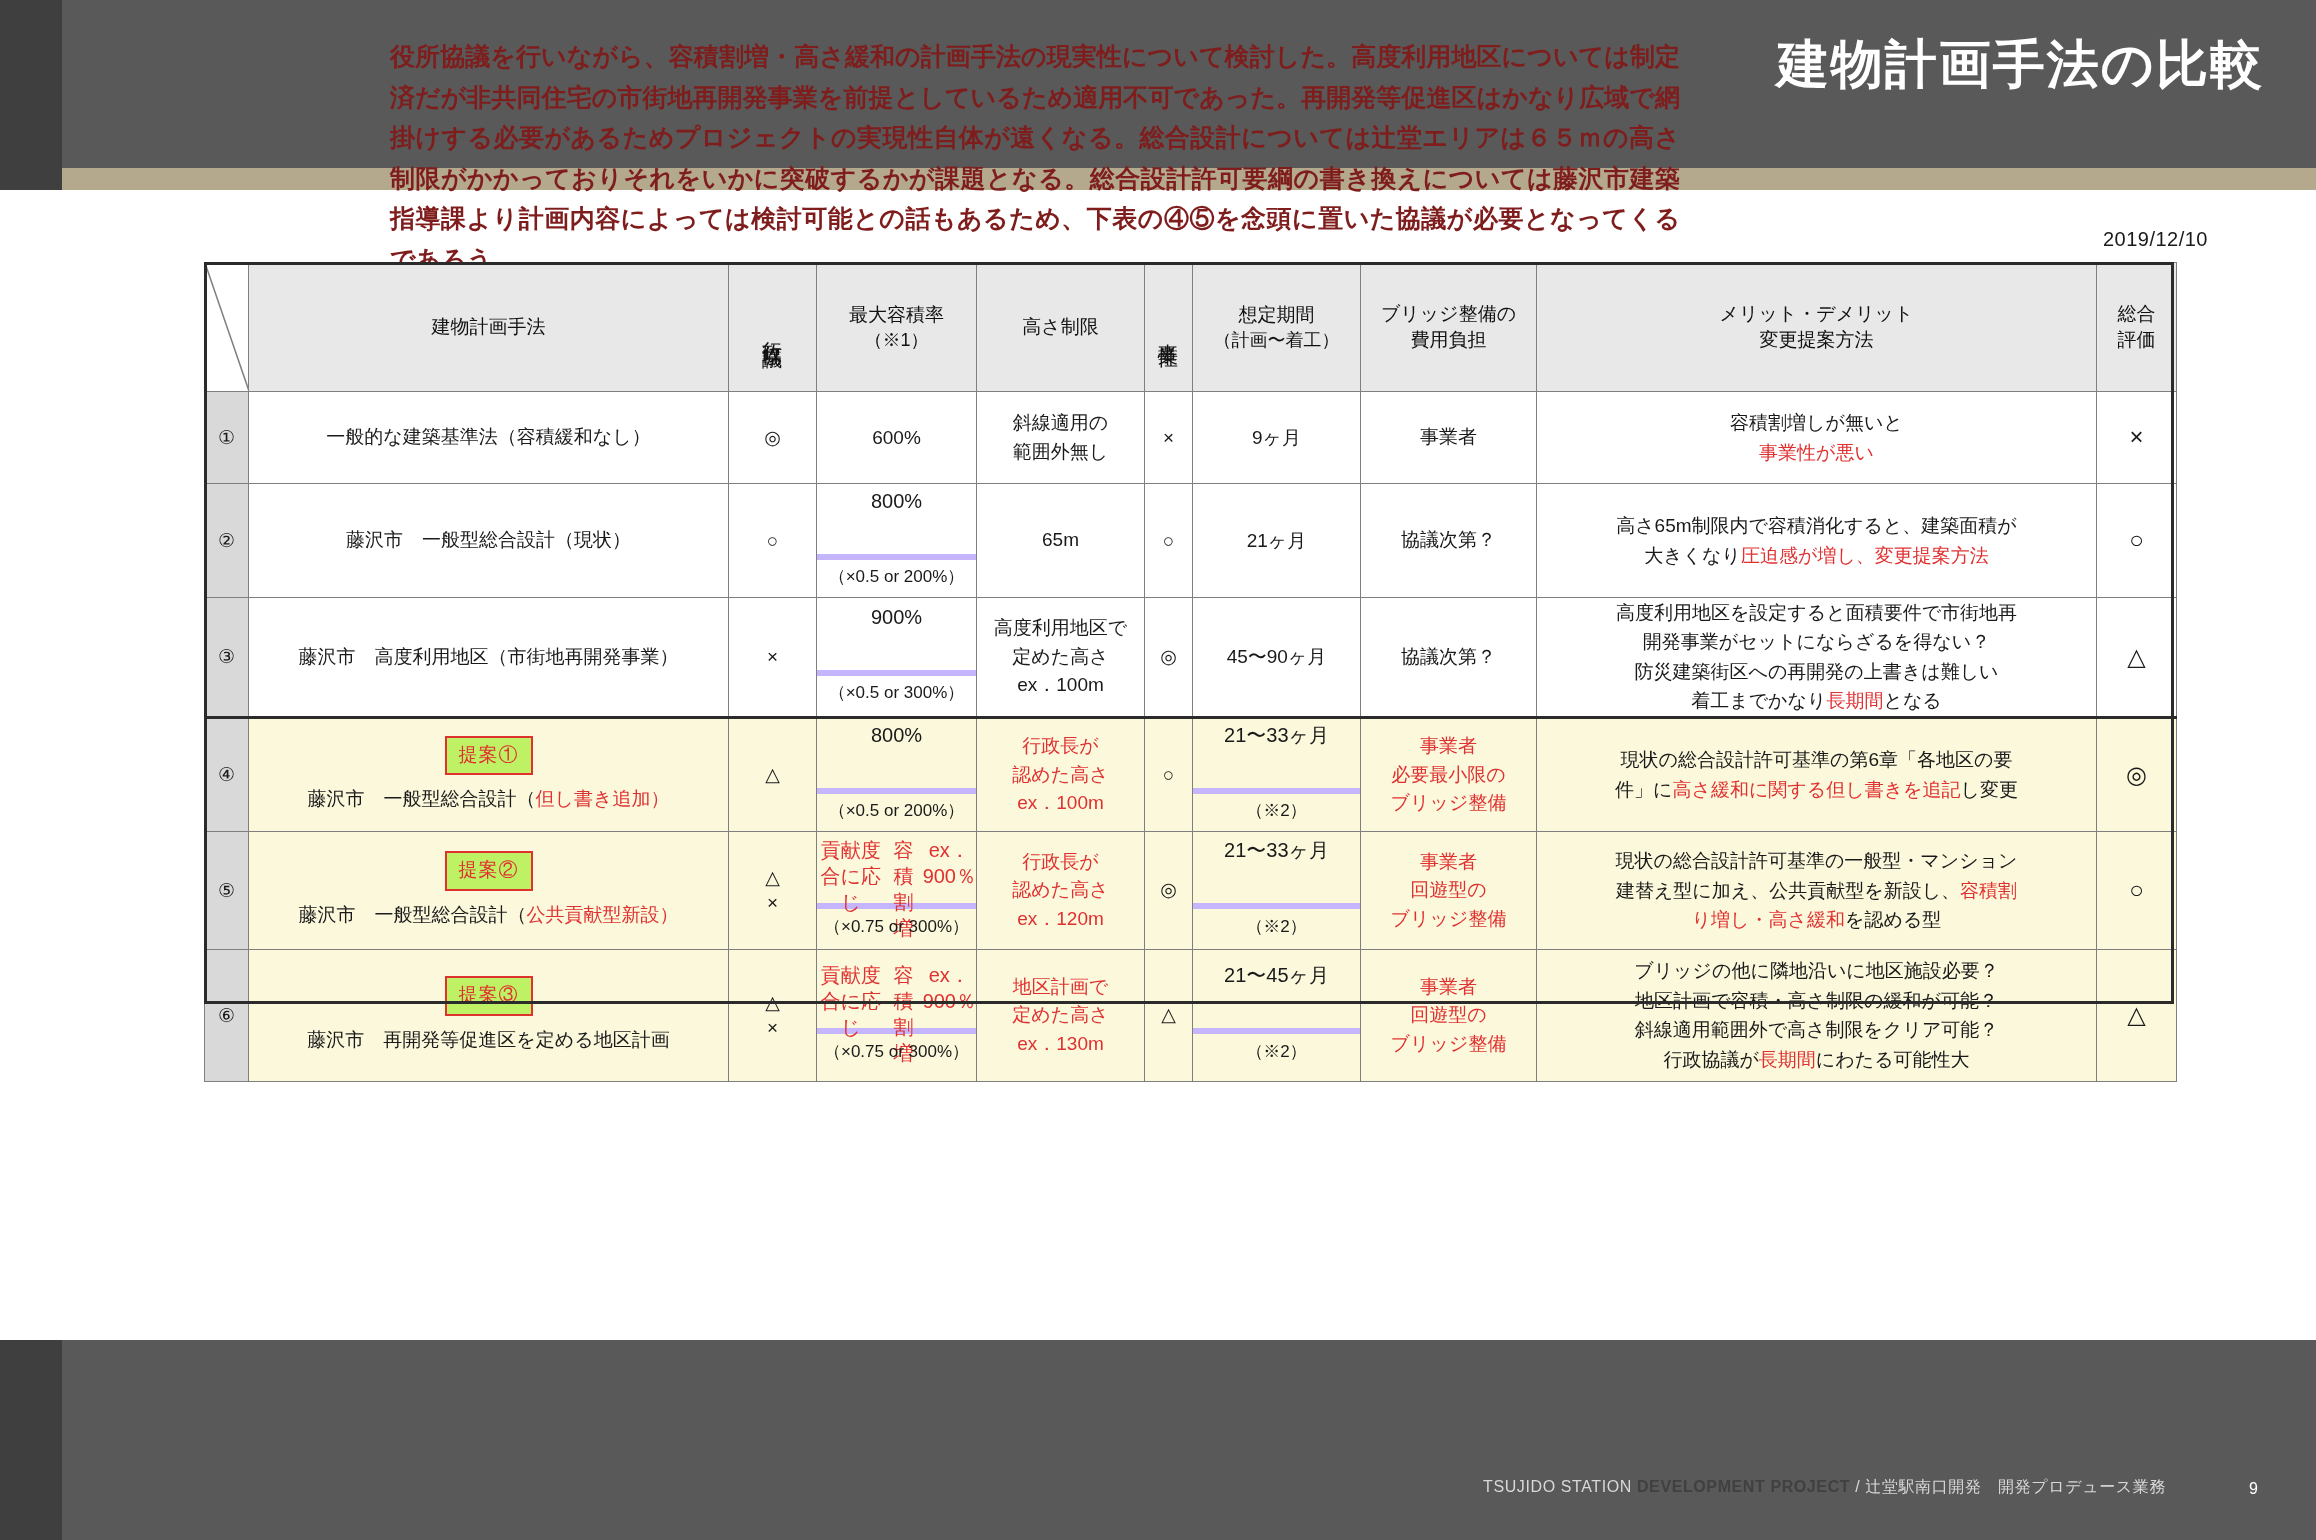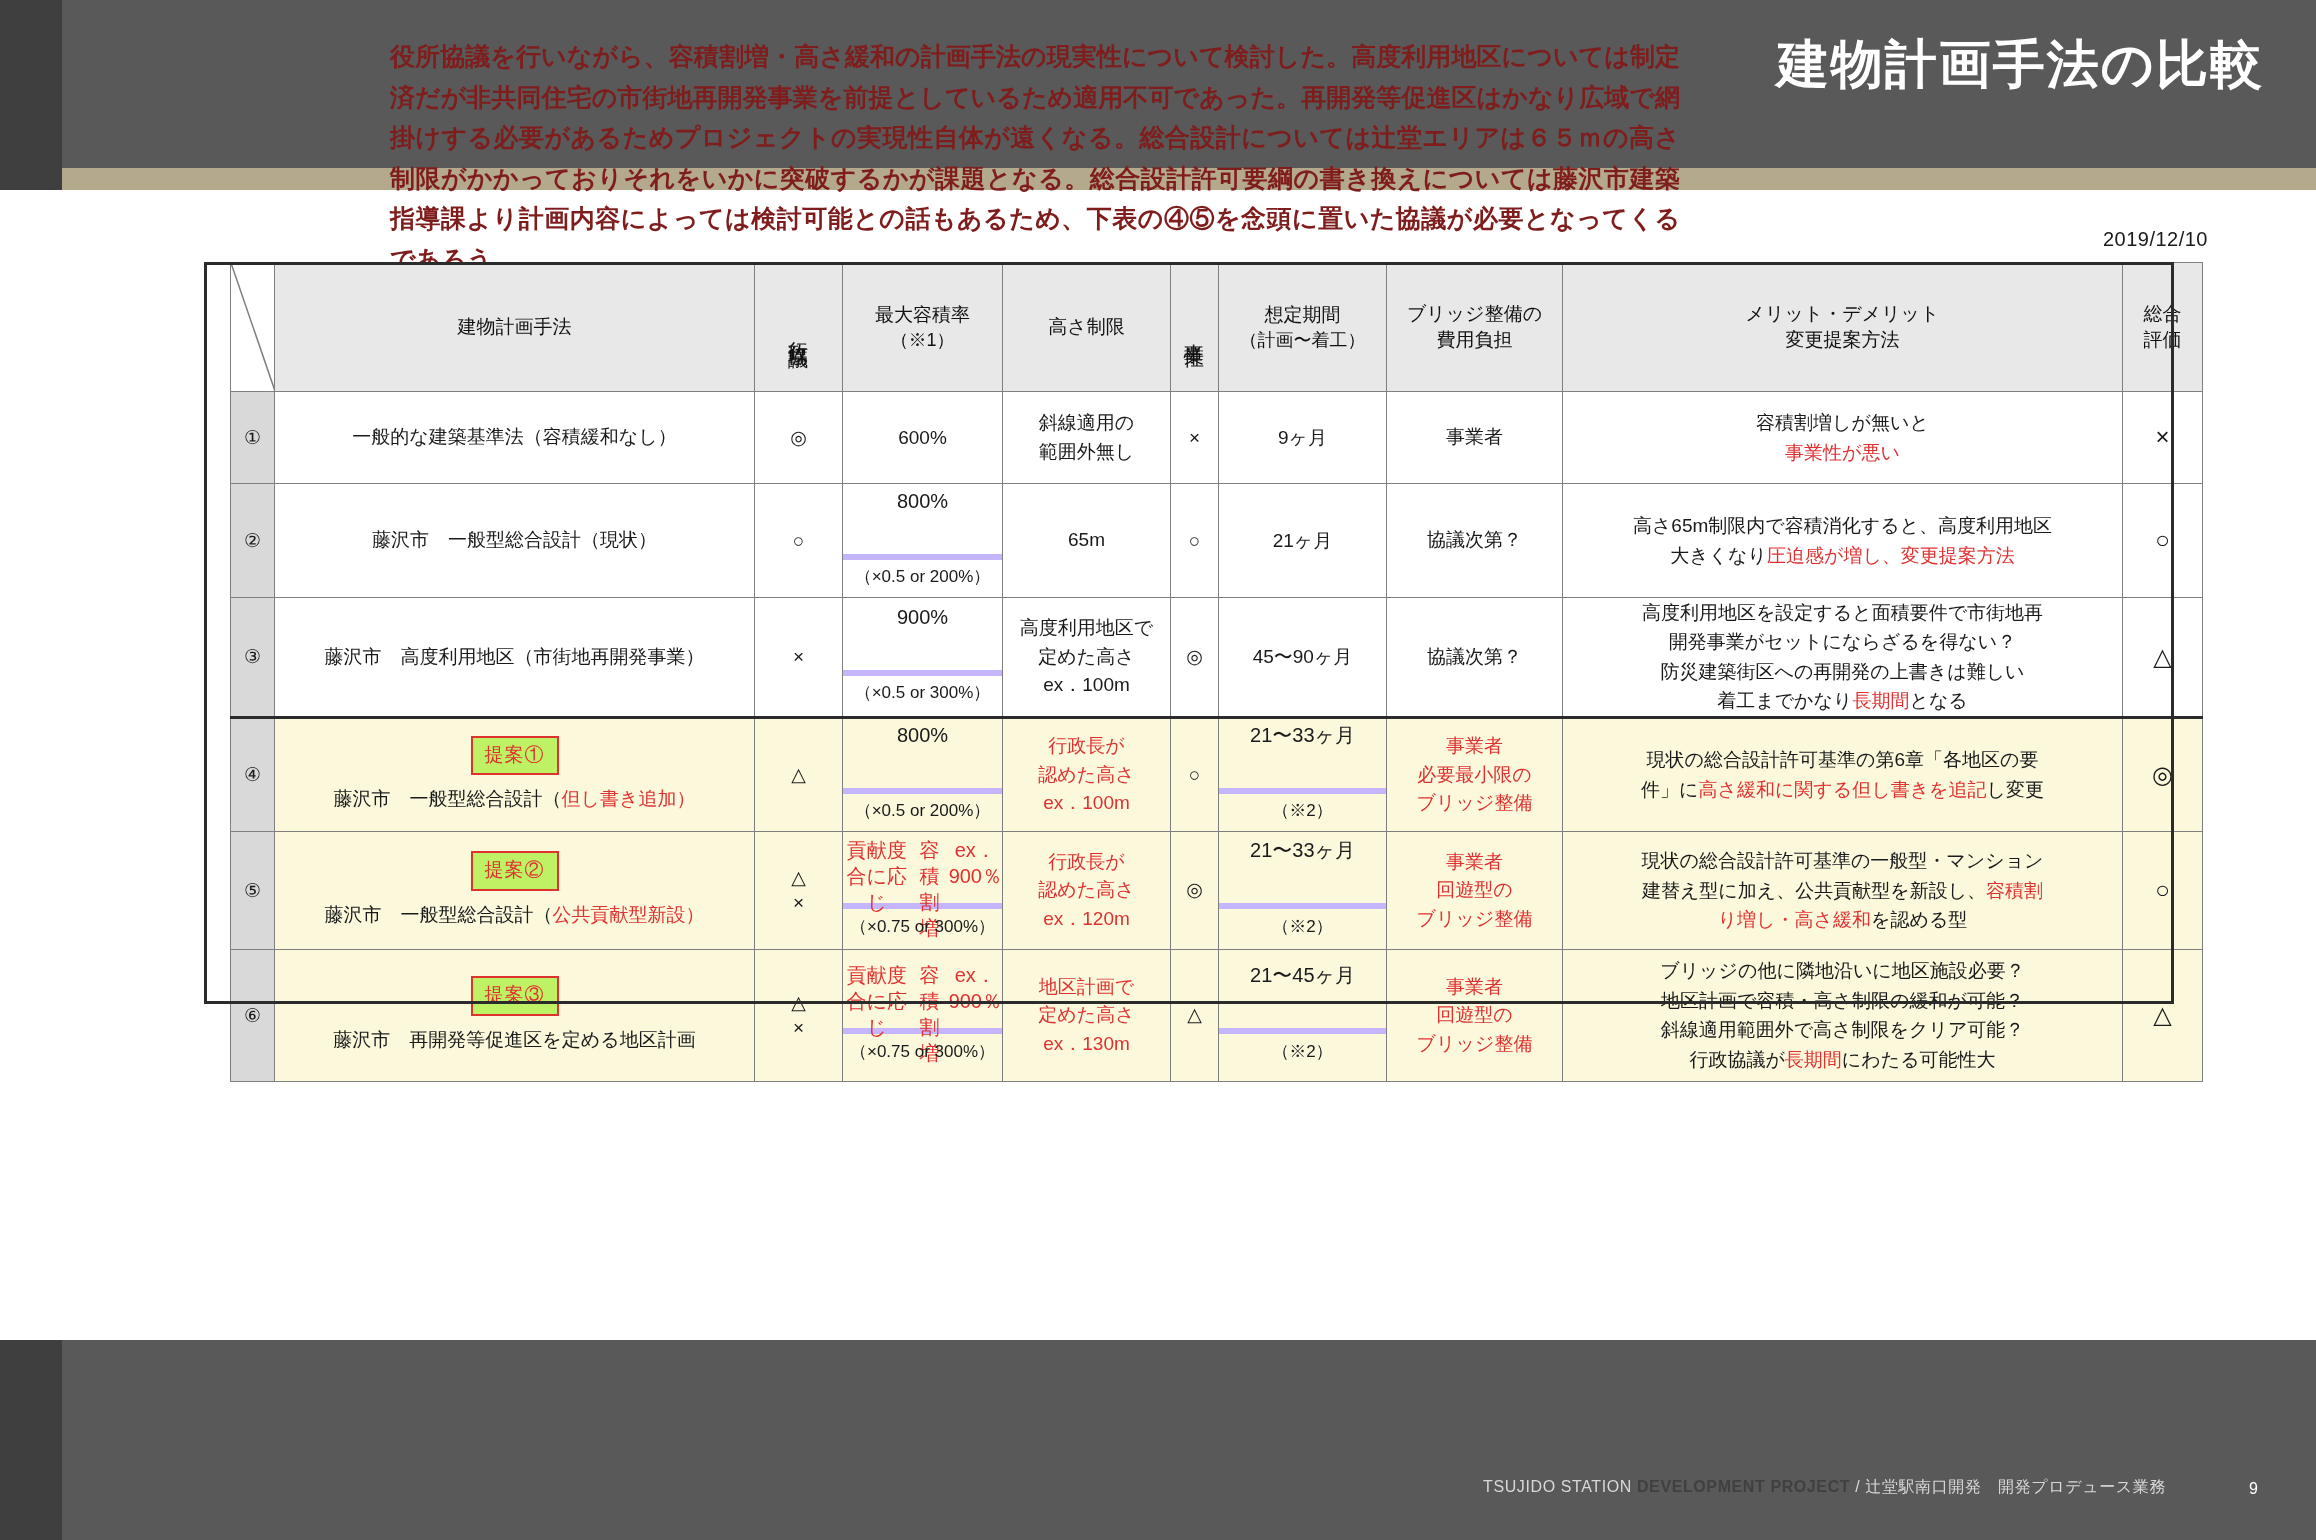--- a/index.html
+++ b/index.html
@@ -66,21 +66,20 @@
     font-size: 20px;
     color: #1a1a1a;
     letter-spacing: 0.5px;
   }
   
   .table-wrap {
     position: absolute;
     left: 204px;
     top: 262px;
     width: 1972px;
-    padding-left: 26px;
   }
   table.cmp {
     border-collapse: collapse;
     table-layout: fixed;
     width: 1972px;
     background: #ffffff;
   }
   table.cmp td, table.cmp th {
     border: 1px solid #7f7f7f;
     padding: 0;
@@ -332,21 +331,21 @@
     <td class="agy">○</td>
     <td class="splitcell">
             <div style="display:flex;align-items:center;justify-content:center;height:100%">21ヶ月</div>
           </td>
     <td class="">
             <div class=" cellpad">
               <div>協議次第？</div>
             </div>
           </td>
     <td class="merit">
-            <div class="">高さ65m制限内で容積消化すると、高度利用地区</div>
+            <div class="">高さ65m制限内で容積消化すると、建築面積が</div>
             <div class="">大きくなり<span class="red">圧迫感が増し、変更提案方法</span></div>
           </td>
     <td class="agy" style="font-size:24px">○</td>
   </tr>
         <tr style="height: 116px;">
     <td class="numcell">③</td>
     <td class="method">
             <span class="main">藤沢市　高度利用地区（市街地再開発事業）<span class="red"></span></span>
           </td>
     <td class="agy">

